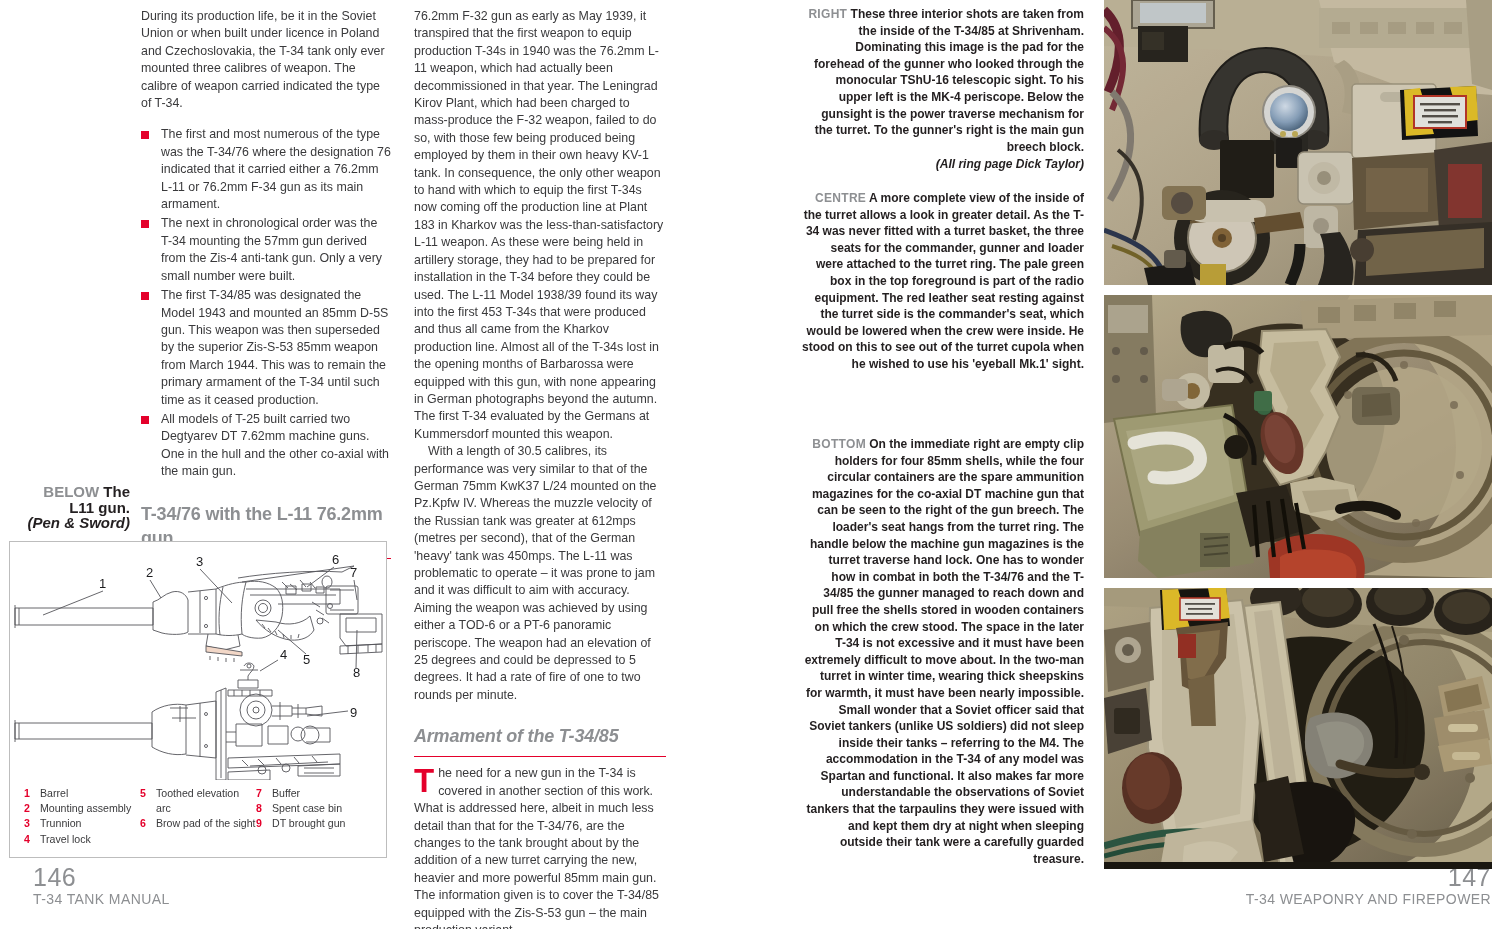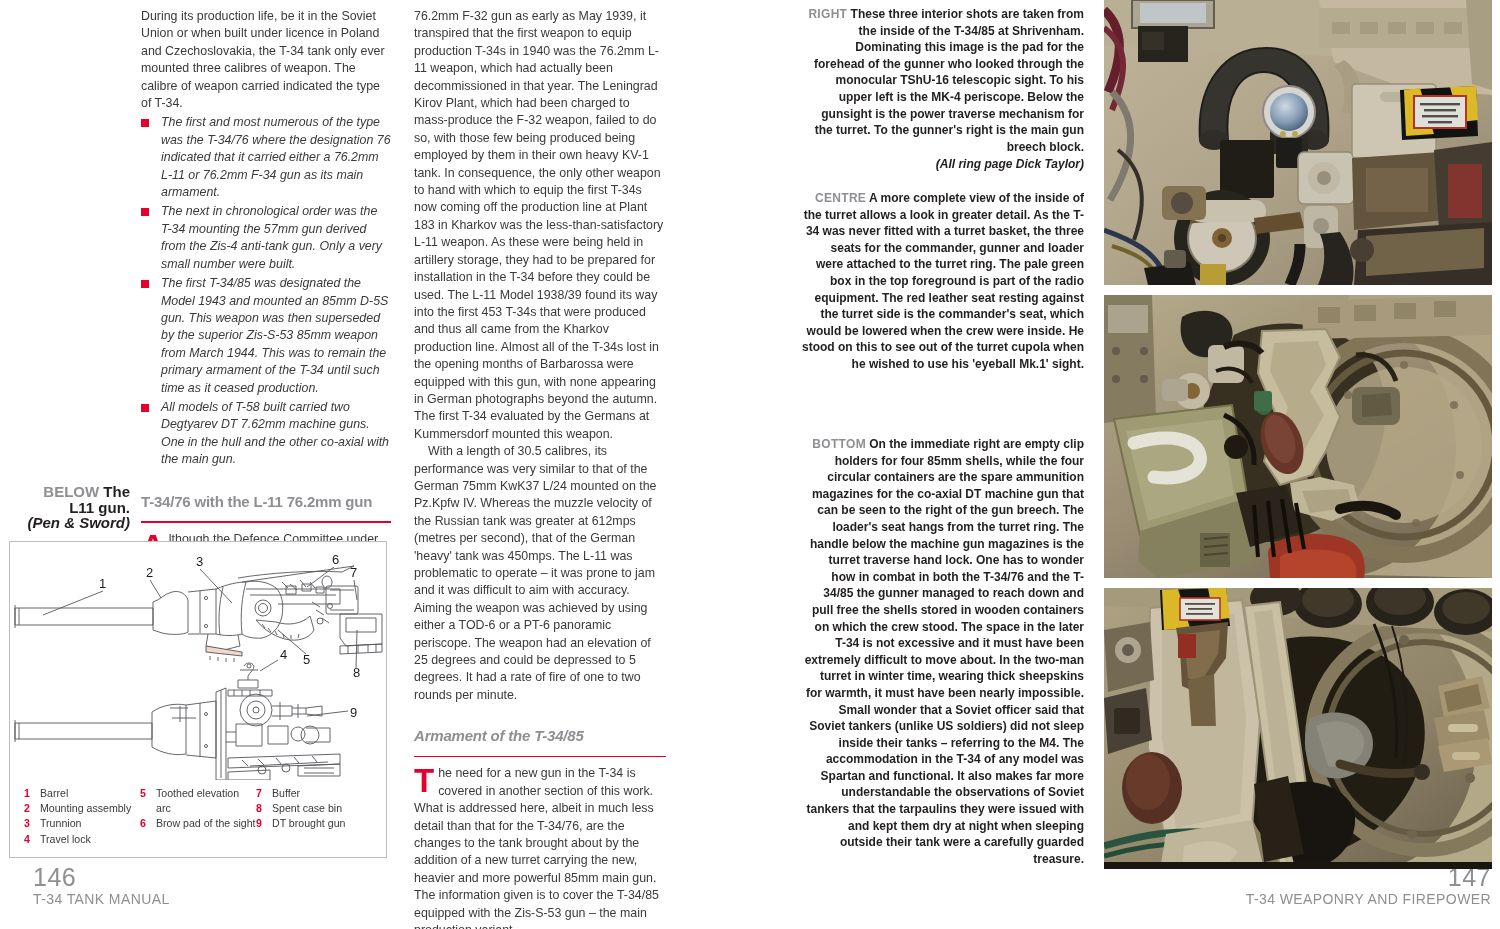--- a/index.html
+++ b/index.html
@@ -17,31 +17,31 @@
   .page-right{position:absolute;left:750px;top:0;width:750px;height:929px;}
 
   .col{position:absolute;font-size:12.4px;line-height:17.4px;color:#3a3a3c;}
   .col p{margin:0 0 0 0;}
   .col p + p{text-indent:14px;}
 
   
   .lcol1{left:141px;top:8px;width:250px;}
   .lcol2{left:414px;top:8px;width:252px;}
 
-  .bullets{margin:2px 0 0 0;padding:0;list-style:none;font-style:italic;}
+  .bullets{margin:14px 0 0 0;padding:0;list-style:none;}
   .bullets li{
     position:relative;padding-left:20px;margin-bottom:2px;
     font-size:12.4px;line-height:17.4px;color:#3a3a3c;
   }
   .bullets li .bsq{
     position:absolute;left:0;top:5px;width:8px;height:8px;background:#e4002b;
   }
 
   .sec-head{
-    font-size:15px;line-height:24.5px;font-weight:bold;color:#8d8f92;
+    font-size:18px;line-height:24.5px;font-weight:bold;color:#8d8f92;
     letter-spacing:-0.2px;margin:0;
   }
   .sec-rule{height:1.6px;background:#e4002b;margin:7px 0 8px 0;}
 
   .dropcap{
     float:left;font-size:33px;line-height:27px;font-weight:bold;color:#e4002b;
     margin:2px 4px 0 0;font-family:"Liberation Sans", sans-serif;
   }
 
   .below-cap{
@@ -98,21 +98,21 @@
 <div class="spread">
 
   <div class="page-left">
 
     <div class="col lcol1">
       <p>During its production life, be it in the Soviet Union or when built under licence in Poland and Czechoslovakia, the T-34 tank only ever mounted three calibres of weapon. The calibre of weapon carried indicated the type of T-34.</p>
       <ul class="bullets">
         <li><span class="bsq"></span><span>The first and most numerous of the type was the T-34/76 where the designation 76 indicated that it carried either a 76.2mm L-11 or 76.2mm F-34 gun as its main armament.</span></li>
         <li><span class="bsq"></span><span>The next in chronological order was the T-34 mounting the 57mm gun derived from the Zis-4 anti-tank gun. Only a very small number were built.</span></li>
         <li><span class="bsq"></span><span>The first T-34/85 was designated the Model 1943 and mounted an 85mm D-5S gun. This weapon was then superseded by the superior Zis-S-53 85mm weapon from March 1944. This was to remain the primary armament of the T-34 until such time as it ceased production.</span></li>
-        <li><span class="bsq"></span><span>All models of T-58 built carried two Degtyarev DT 7.62mm machine guns. One in the hull and the other co-axial with the main gun.</span></li>
+        <li><span class="bsq"></span><span>All models of T-25 built carried two Degtyarev DT 7.62mm machine guns. One in the hull and the other co-axial with the main gun.</span></li>
       </ul>
 
       <h2 class="sec-head" style="margin-top:21px;">T-34/76 with the L-11 76.2mm gun</h2>
       <div class="sec-rule"></div>
       <p><span class="dropcap">A</span><span>lthough the Defence Committee under the Council of People's Commissars had resolved to equip the new T-34 with the</span></p>
     </div>
 
     <div class="below-cap">
       <span class="kw">BELOW</span>
       <span>The L11 gun.</span>

